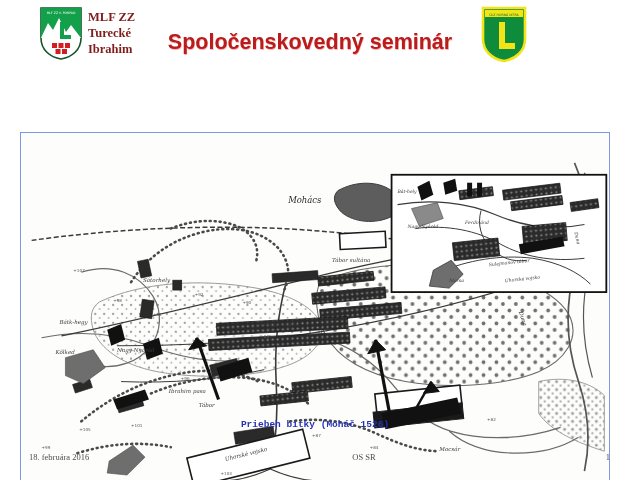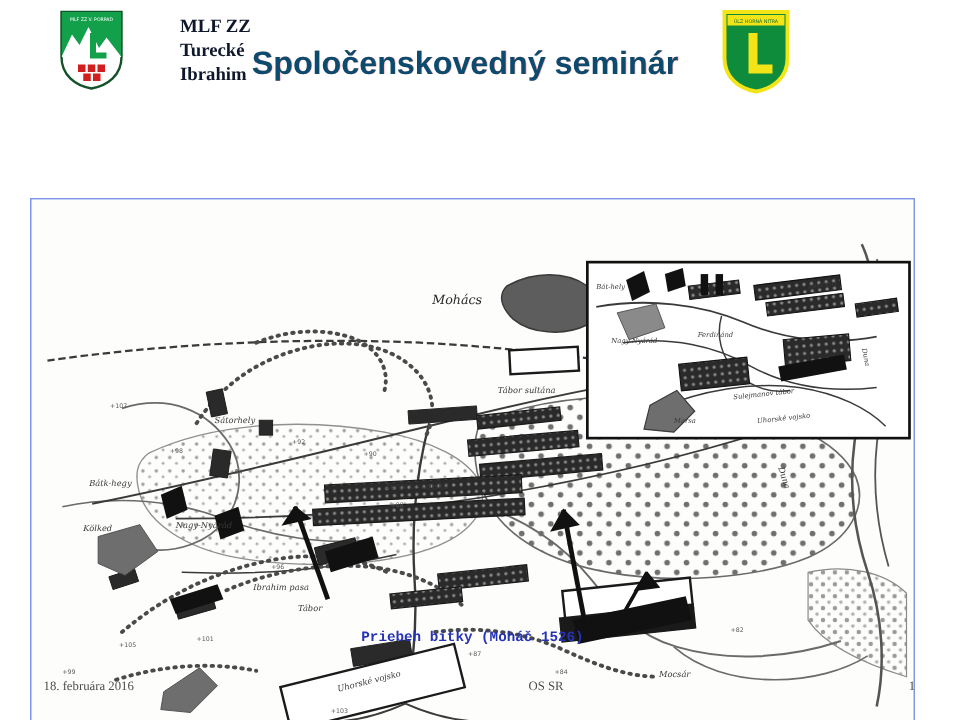--- a/index.html
+++ b/index.html
@@ -33,36 +33,35 @@
     left: 0; top: 0;
     width: 46px; height: 56px;
   }
   #logo-left-text {
     position: absolute;
     left: 50px; top: 4px;
     font-family: "Liberation Serif", serif;
     font-weight: bold;
     font-size: 12.5px;
     line-height: 16px;
-    color: #0f172a;
+    color: #7f1d1d;
     white-space: nowrap;
-    margin-left: 32px;
   }
 
   
   #slide-title {
     position: absolute;
     left: 150px; top: 30px;
     width: 320px;
     text-align: center;
     font-family: "Liberation Sans", sans-serif;
     font-weight: bold;
     font-size: 21.5px;
     letter-spacing: 0px;
-    color: #0c4a6e;
+    color: #b91c1c;
     text-shadow: 0.5px 0.5px 0 rgba(244,28,20,0.35);
   }
 
   
   #logo-right {
     position: absolute;
     left: 480px; top: 5px;
     width: 48px; height: 58px;
   }
   #logo-right-shield {

